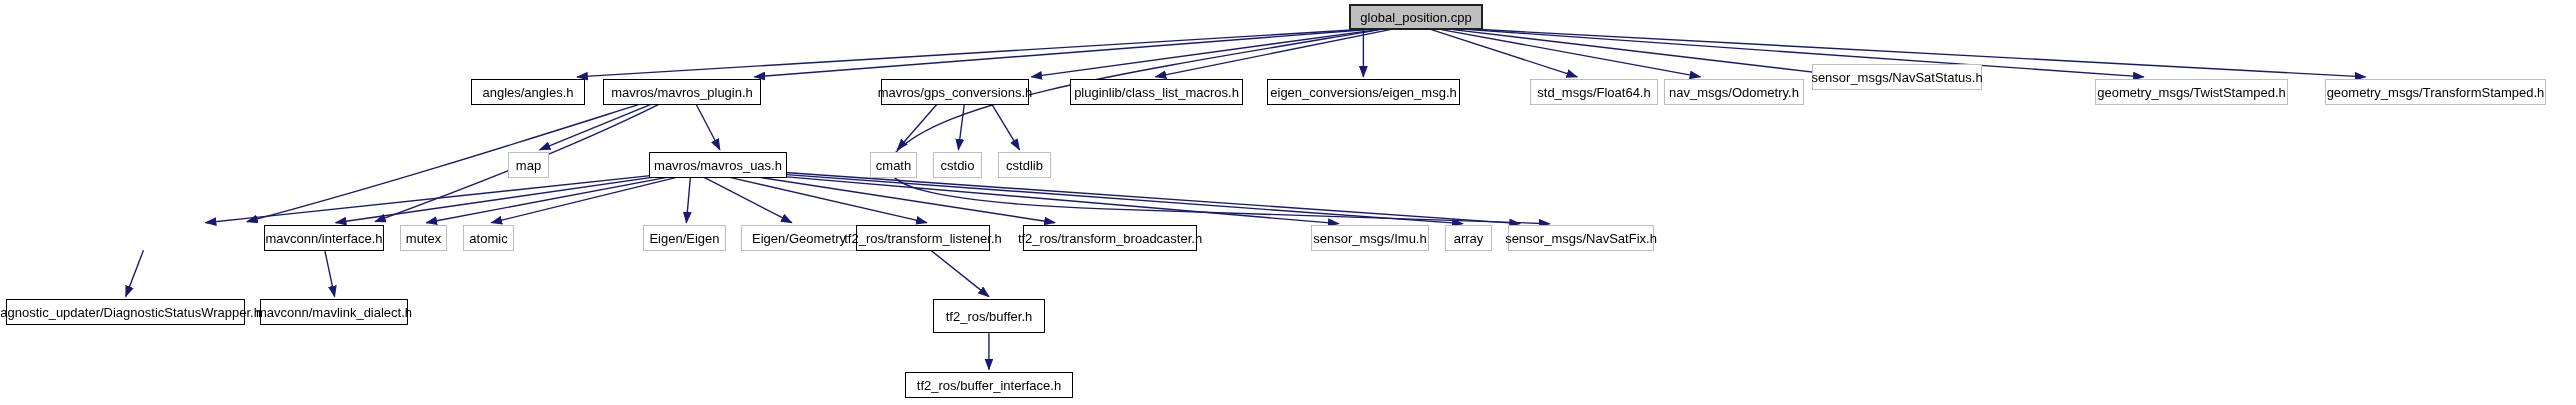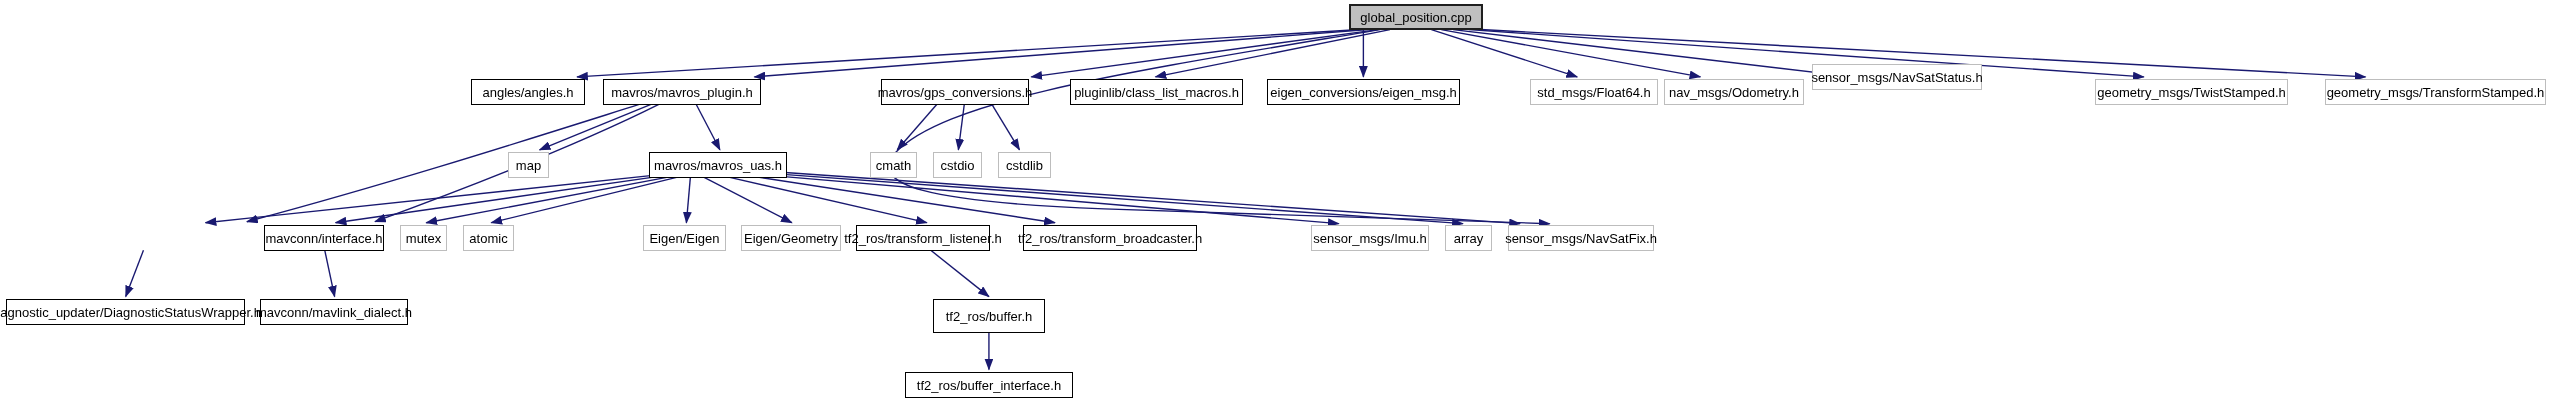--- a/index.html
+++ b/index.html
@@ -86,21 +86,21 @@
     <div class="node plain" style="left: 2325px; top: 79px; width: 221px; height: 26px;">geometry_msgs/TransformStamped.h</div>
     <div class="node plain" style="left: 508px; top: 152px; width: 41px; height: 26px;">map</div>
     <div class="node linked" style="left: 649px; top: 152px; width: 138px; height: 26px;">mavros/mavros_uas.h</div>
     <div class="node plain" style="left: 870px; top: 152px; width: 47px; height: 26px;">cmath</div>
     <div class="node plain" style="left: 933px; top: 152px; width: 49px; height: 26px;">cstdio</div>
     <div class="node plain" style="left: 998px; top: 152px; width: 53px; height: 26px;">cstdlib</div>
     <div class="node linked" style="left: 264px; top: 225px; width: 120px; height: 26px;">mavconn/interface.h</div>
     <div class="node plain" style="left: 400px; top: 225px; width: 47px; height: 26px;">mutex</div>
     <div class="node plain" style="left: 463px; top: 225px; width: 51px; height: 26px;">atomic</div>
     <div class="node plain" style="left: 643px; top: 225px; width: 83px; height: 26px;">Eigen/Eigen</div>
-    <div class="node plain" style="left: 741px; top: 225px; width: 100px; height: 26px;">Eigen/Geometry</div>
+    <div class="node plain" style="left: 741px; top: 225px; width: 116px; height: 26px;">Eigen/Geometry</div>
     <div class="node linked" style="left: 856px; top: 225px; width: 134px; height: 26px;">tf2_ros/transform_listener.h</div>
     <div class="node linked" style="left: 1023px; top: 225px; width: 174px; height: 26px;">tf2_ros/transform_broadcaster.h</div>
     <div class="node plain" style="left: 1311px; top: 225px; width: 118px; height: 26px;">sensor_msgs/Imu.h</div>
     <div class="node plain" style="left: 1445px; top: 225px; width: 47px; height: 26px;">array</div>
     <div class="node plain" style="left: 1508px; top: 225px; width: 146px; height: 26px;">sensor_msgs/NavSatFix.h</div>
     <div class="node linked" style="left: 6px; top: 299px; width: 239px; height: 26px;">diagnostic_updater/DiagnosticStatusWrapper.h</div>
     <div class="node linked" style="left: 260px; top: 299px; width: 148px; height: 26px;">mavconn/mavlink_dialect.h</div>
     <div class="node linked" style="left: 933px; top: 299px; width: 112px; height: 34px;">tf2_ros/buffer.h</div>
     <div class="node linked" style="left: 905px; top: 372px; width: 168px; height: 26px;">tf2_ros/buffer_interface.h</div>
   </div>

